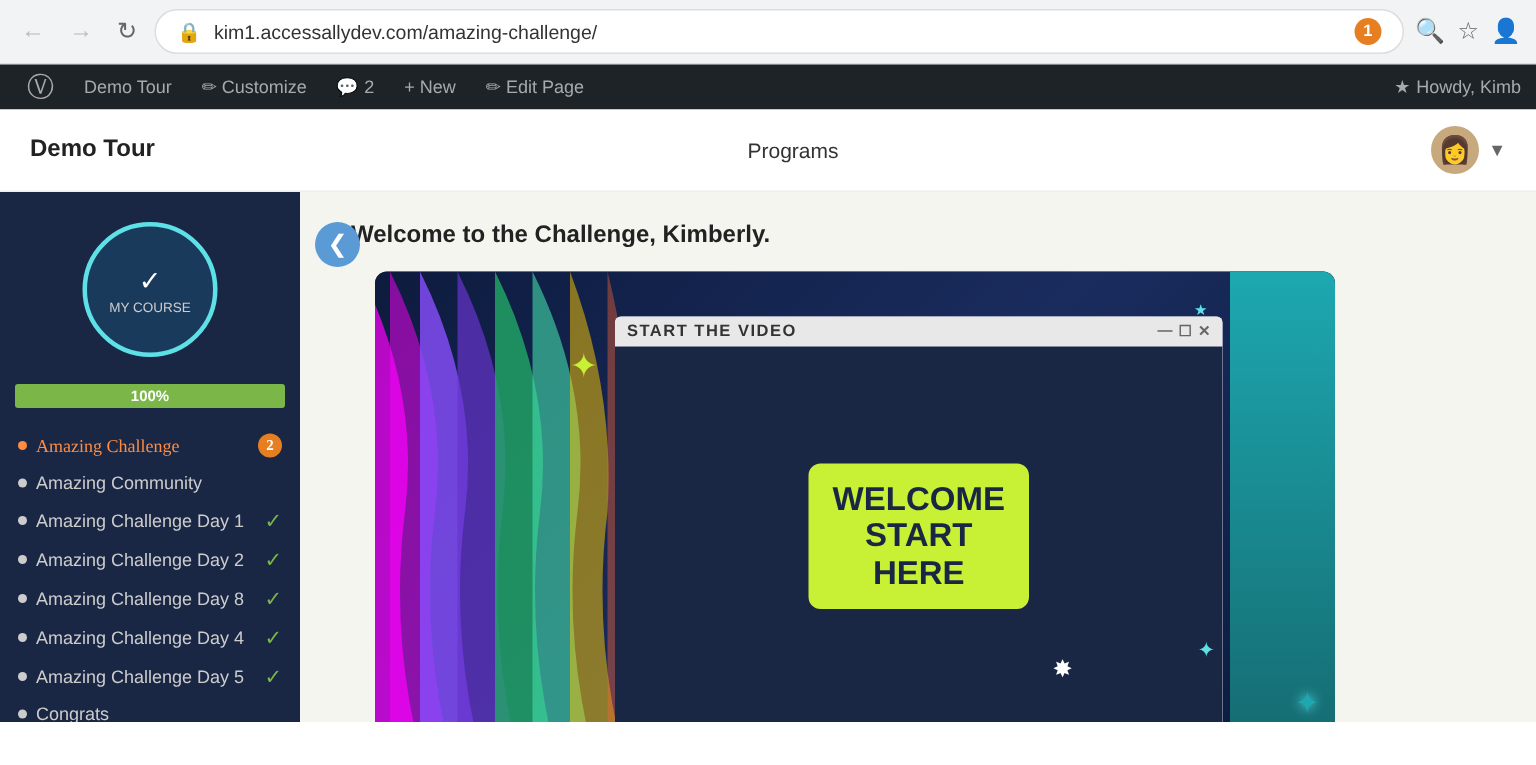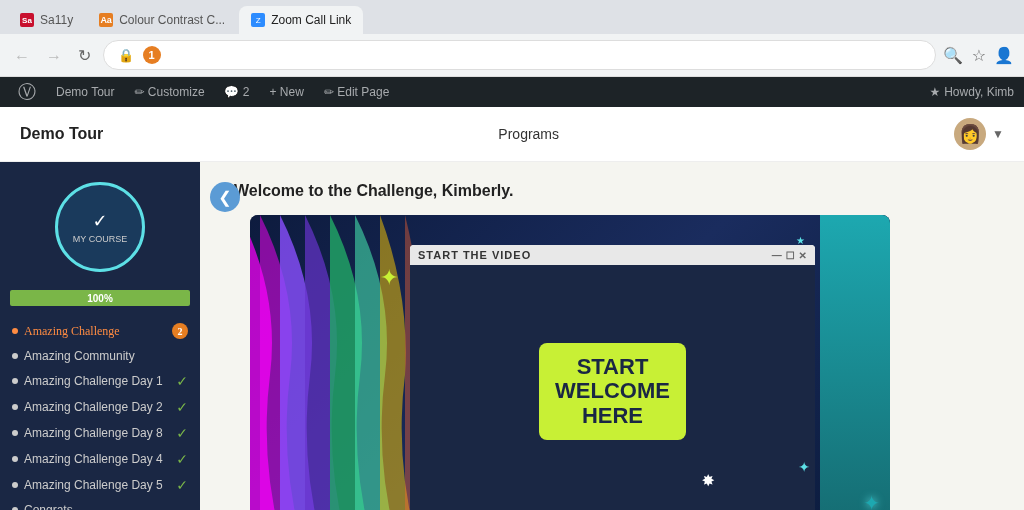--- a/index.html
+++ b/index.html
@@ -83,41 +83,28 @@
     .welcome-sign { background: #c8f035; border-radius: 8px; padding: 12px 16px; text-align: center; }
     .welcome-sign-text { font-size: 22px; font-weight: 900; color: #1a2744; font-family: 'Arial Black', sans-serif; line-height: 1.1; text-transform: uppercase; }
 
     
     .wavy-svg { position: absolute; top: 0; left: 0; width: 220px; height: 100%; }
   </style>
 </head>
 <body>
 
 <div class="browser-chrome">
-  <div class="tab-bar">
-    <div class="tab">
-      <span class="tab-favicon sa11y">Sa</span>
-      <span>Sa11y</span>
-    </div>
-    <div class="tab">
-      <span class="tab-favicon contrast">Aa</span>
-      <span>Colour Contrast C...</span>
-    </div>
-    <div class="tab active">
-      <span class="tab-favicon zoom">Z</span>
-      <span>Zoom Call Link</span>
-    </div>
-  </div>
 
   <div class="address-bar">
     <button class="nav-btn disabled">←</button>
     <button class="nav-btn disabled">→</button>
     <button class="nav-btn">↻</button>
     <div class="url-bar">
       <span class="url-lock">🔒</span>
+      <span class="url-text">kim1.accessallydev.com/amazing-challenge/</span>
       <span class="url-badge tab-badge">1</span>
     </div>
     <div class="browser-icons">
       <span>🔍</span>
       <span>☆</span>
       <span>👤</span>
     </div>
   </div>
 </div>
 
@@ -279,22 +266,22 @@
         <div class="inner-card-header">
           <span style="font-weight:bold;font-size:11px;letter-spacing:1px;">START THE VIDEO</span>
           <div class="inner-card-controls">
             <span>—</span>
             <span>☐</span>
             <span>✕</span>
           </div>
         </div>
         <div class="inner-card-body">
           <div class="welcome-sign">
+            <div class="welcome-sign-text">WELCOME</div>
             <div class="welcome-sign-text">START</div>
-            <div class="welcome-sign-text">WELCOME</div>
             <div class="welcome-sign-text">HERE</div>
           </div>
           <div style="position:absolute;bottom:30px;right:100px;color:white;font-size:16px;">✸</div>
         </div>
       </div>
     </div>
   </div>
 </div>
 
 </body></html>

